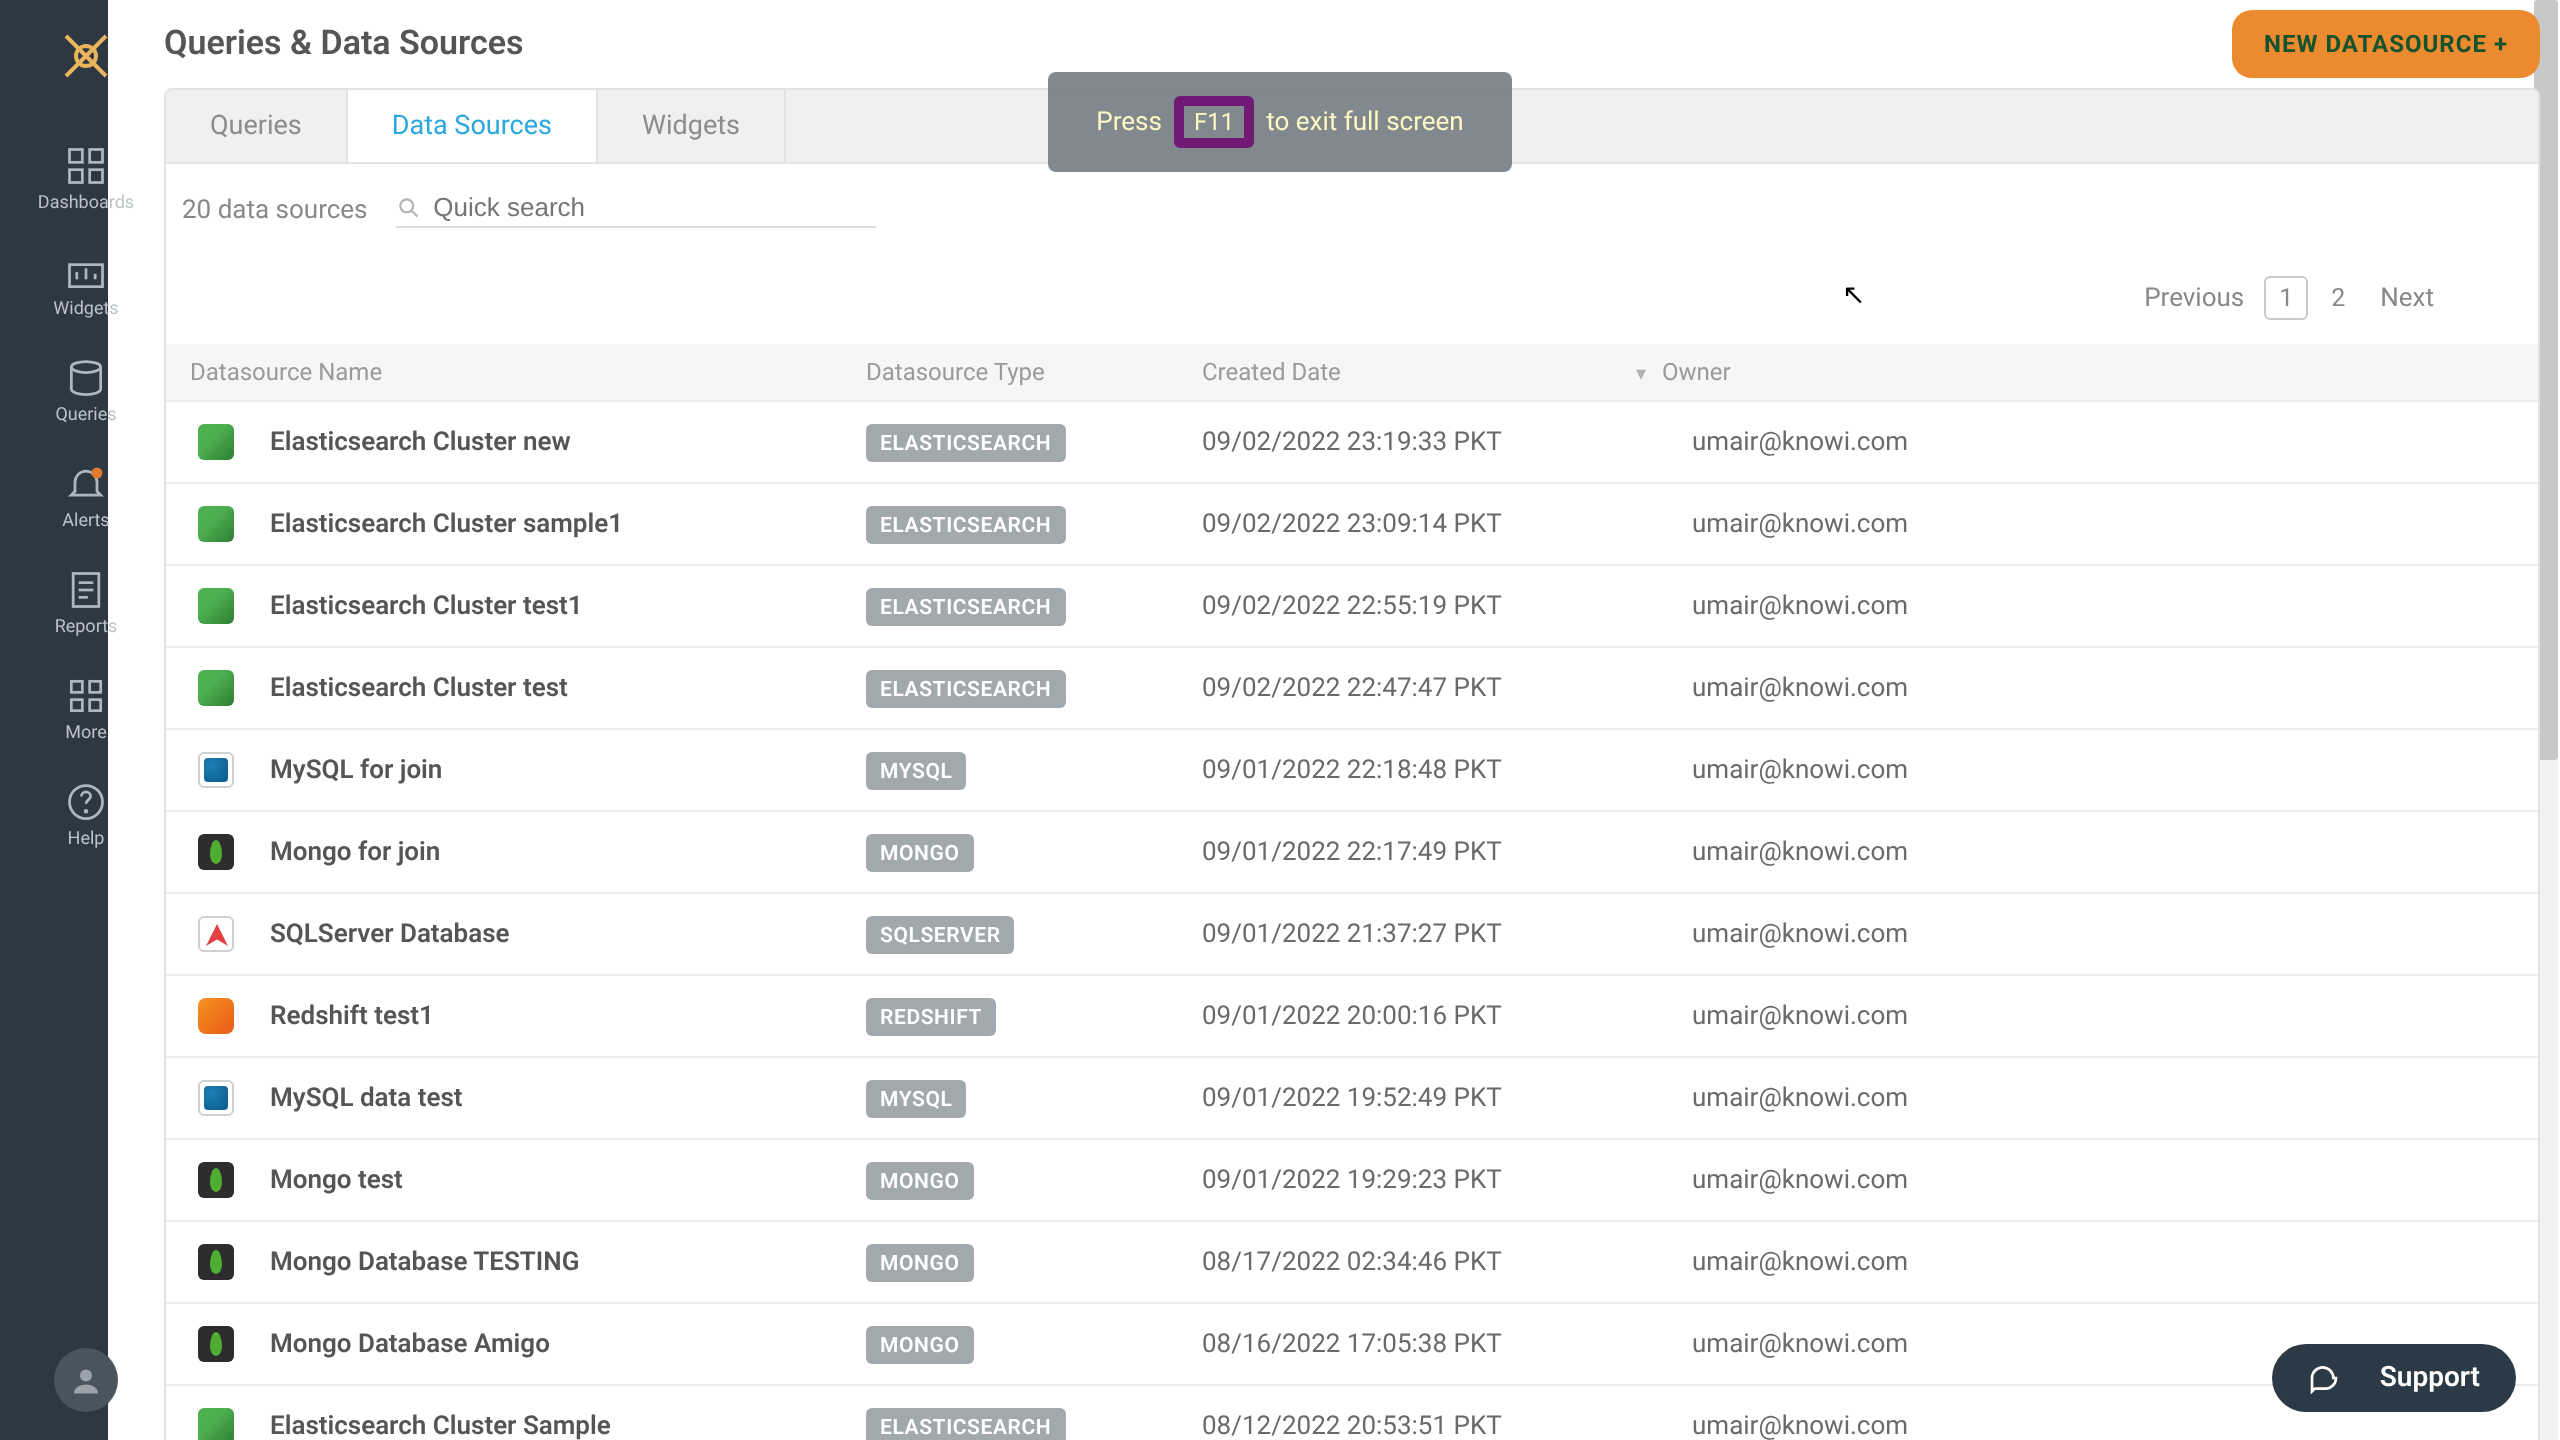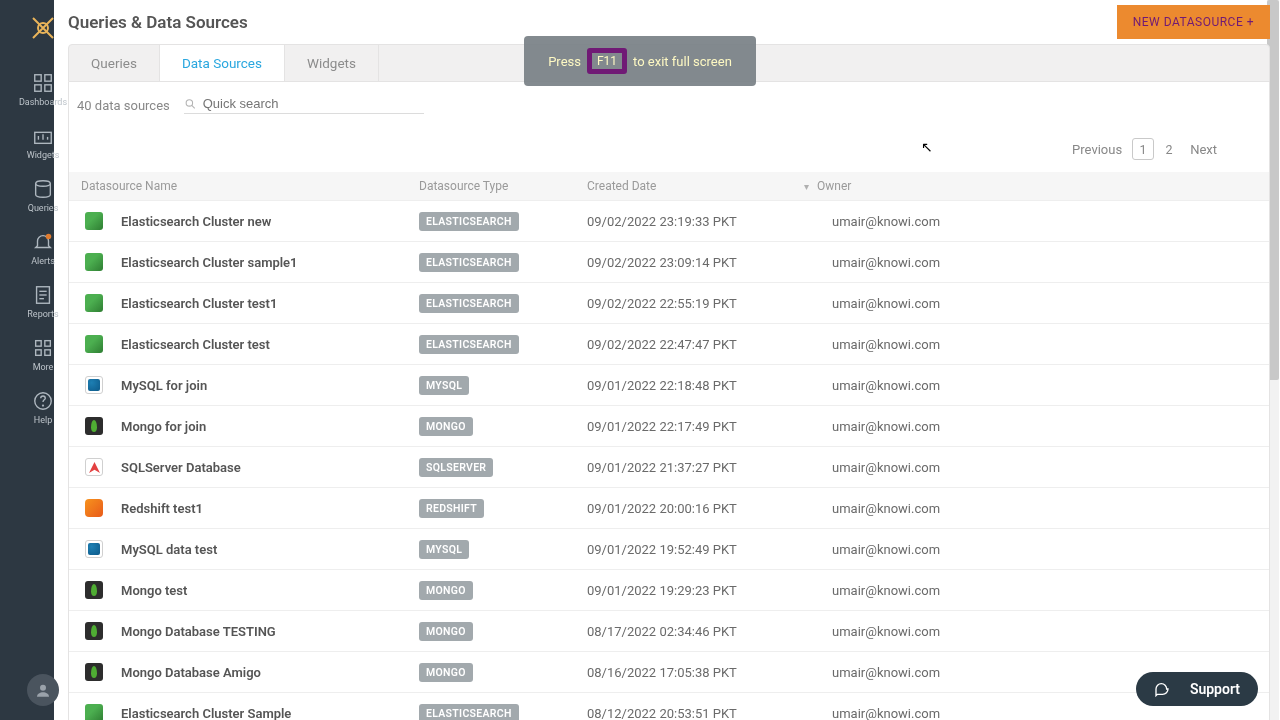--- a/index.html
+++ b/index.html
@@ -50,44 +50,44 @@
   border-radius: 50%;
   background: #4a545e;
   margin-bottom: 14px;
   display:flex; align-items:center; justify-content:center;
 }
 .nav-user svg { width:18px; height:18px; fill:#9aa2aa; }
 
 
 .main {
   position: absolute;
-  left: 54px; top: 0;
+  left: 68px; top: 0;
   right: 0;
   height: 546px;
   padding: 0 10px 0 14px;
 }
 .header-row {
   display: flex;
   align-items: center;
   justify-content: space-between;
   height: 44px;
 }
 .page-title {
   font-size: 17px;
   font-weight: 600;
   color: #555;
 }
 .new-btn {
   background: #ec8a2f;
-  color: #701a75;
+  color: #14532d;
   font-size: 12px;
-  font-weight: 400;
+  font-weight: 700;
   letter-spacing: 0.5px;
   padding: 10px 16px;
-  border-radius: 0;
+  border-radius: 10px;
   cursor: pointer;
 }
 
 
 .tabs-bar {
   display: flex;
   background: #f1f0f0;
   border: 1px solid #e4e3e3;
   border-top-left-radius: 4px;
   border-top-right-radius: 4px;
@@ -389,21 +389,21 @@
     <div class="new-btn">NEW DATASOURCE +</div>
   </div>
 
   <div class="tabs-bar">
     <div class="tab">Queries</div>
     <div class="tab active">Data Sources</div>
     <div class="tab">Widgets</div>
   </div>
 
   <div class="toolbar">
-    <div class="count">40 data sources</div>
+    <div class="count">20 data sources</div>
     <div class="search-wrap">
       <svg viewBox="0 0 24 24">
           <circle cx="10" cy="10" r="6"></circle>
           <line x1="20" y1="20" x2="14.5" y2="14.5"></line>
         </svg>
       <input class="search-input" placeholder="Quick search" style="">
     </div>
     <div class="toolbar-spacer"></div>
   </div>
 

